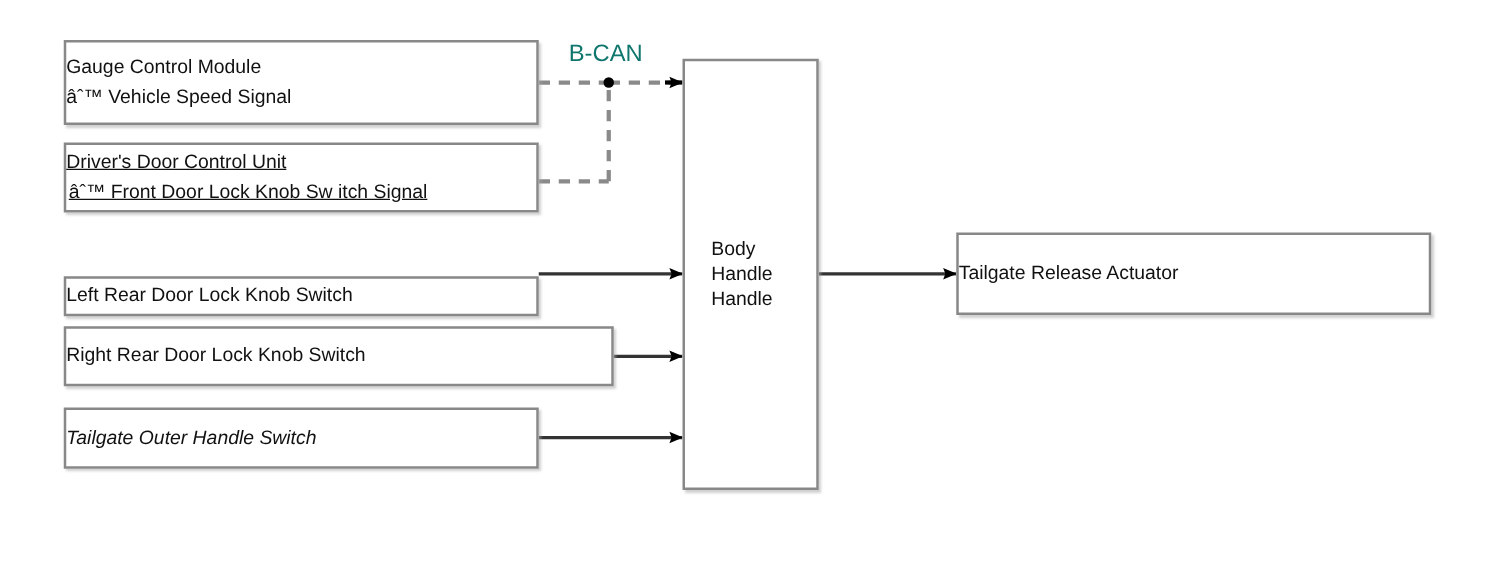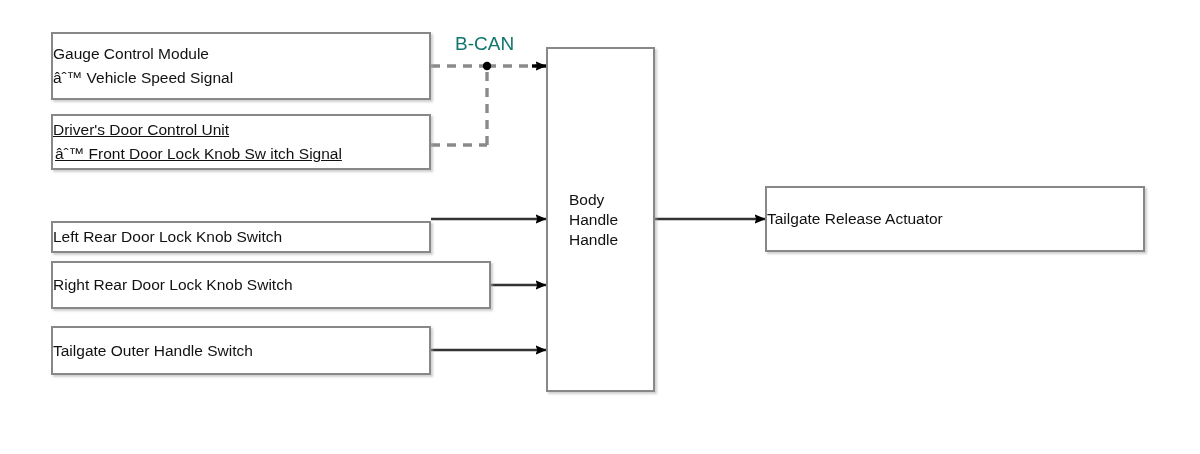--- a/index.html
+++ b/index.html
@@ -62,21 +62,21 @@
   #block-left-rear-door-lock-knob-switch {
     left: 51px;  top: 196px;
     width: 380px; height: 32px; margin-top: 25px;
   }
   #block-right-rear-door-lock-knob-switch {
     left: 51px;  top: 261px;
     width: 440px; height: 48px;
   }
   #block-tailgate-outer-handle-switch {
     left: 51px;  top: 326px;
-    width: 380px; height: 49px;
+    width: 380px; height: 49px; font-style: italic;
   }
   #block-body-control-module {
     left: 546px; top: 31px;
     width: 109px; height: 345px;
     justify-content: flex-start;
     text-align: left;
     line-height: 20px;
     margin-top: 16px;
   }
   #block-body-control-module .lines {

